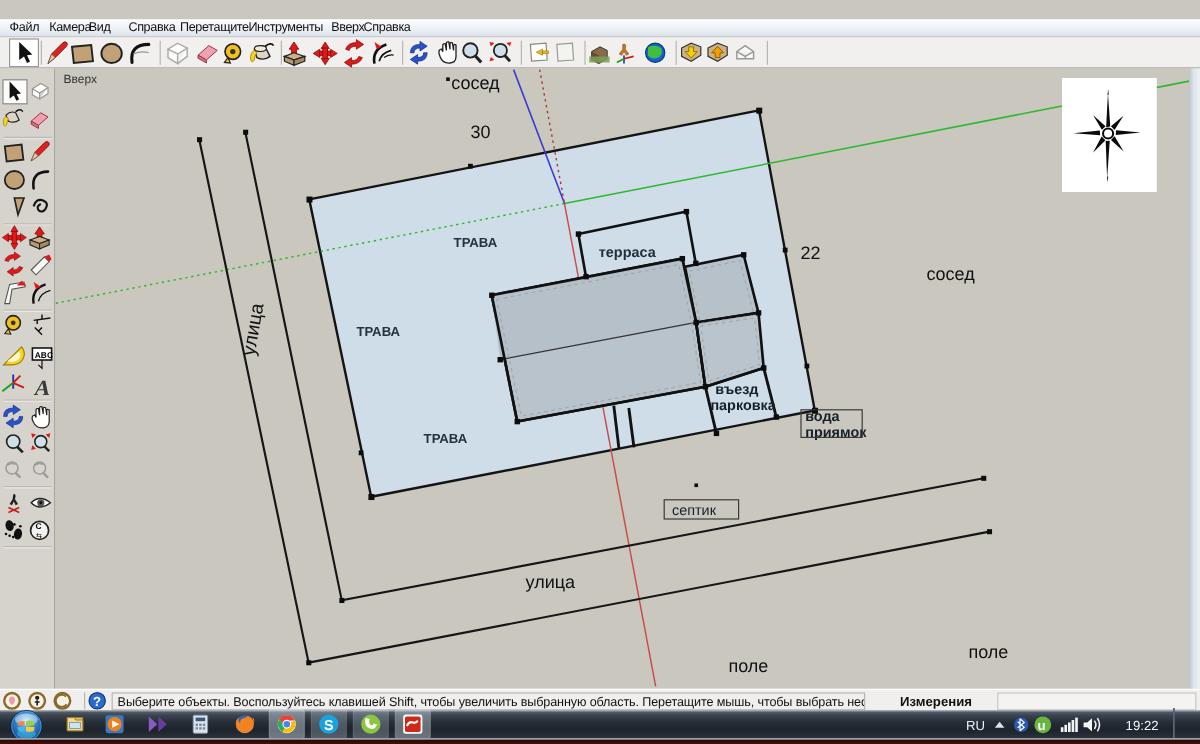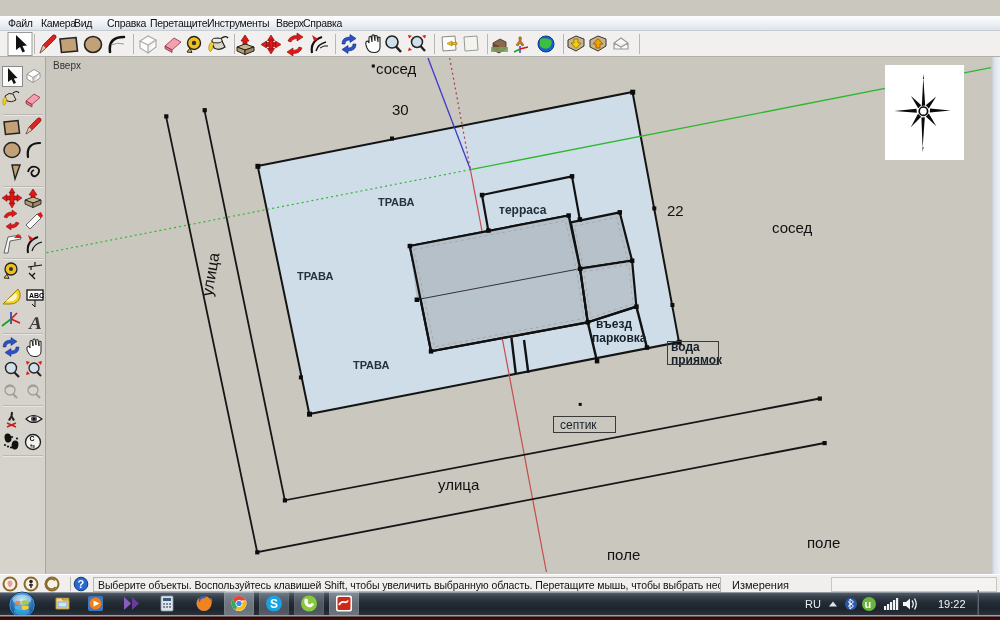--- a/index.html
+++ b/index.html
@@ -26,21 +26,21 @@
 #menubar span { position:absolute; top:1px; }
 #toolbar { position:absolute; left:0; top:31px; width:1000px; height:26px;
   background:#f1f0ee; border-bottom:1px solid #b2afab; }
 #toolbar svg, #palette svg { position:absolute; }
 #main { position:absolute; left:0; top:57px; width:1000px; height:517px; }
 #palette { position:absolute; left:0; top:0; width:46px; height:517px; background:#d6d3cc; border-right:1px solid #a9a6a1; }
 #canvas { position:absolute; left:46px; top:0; width:945px; height:517px; }
 #rborder { position:absolute; left:991px; top:0; width:9px; height:517px; background:linear-gradient(90deg,#b9c4d2,#dfe4ea 40%,#eef1f4); }
 #statusbar { position:absolute; left:0; top:574px; width:1000px; height:18px; background:#f0efed; border-top:1px solid #fff; font-size:11px; color:#111; }
 #sb-text { position:absolute; left:93px; top:2px; width:628px; height:15px; background:#f0efed; border:1px solid #b9b6b2; padding:1px 0 0 4px; overflow:hidden; white-space:nowrap; font-size:10.5px; letter-spacing:-0.1px; }
-#sb-izm { position:absolute; left:732px; top:4px; }
+#sb-izm { position:absolute; left:750px; top:4px;font-weight:bold; }
 #sb-box { position:absolute; left:831px; top:2px; width:166px; height:15px; background:#f4f3f1; border:1px solid #c9c6c2; }
 #taskbar { position:absolute; left:0; top:592px; width:1000px; height:24px;
   background:linear-gradient(#5a6673 0%,#39434e 18%,#232b34 45%,#1d242c 70%,#2c343d 100%); }
 #taskbar .hl { position:absolute; left:0; top:0; width:100%; height:1px; background:rgba(255,255,255,0.35); }
 #redstrip { position:absolute; left:0; top:615px; width:1000px; height:5px; background:linear-gradient(#9aa0a8,#9aa0a8 20%,#2f0805 40%,#450d08 100%); }
 </style>
 </head>
 <body>
 <div id="page">
   <div id="menubar">

